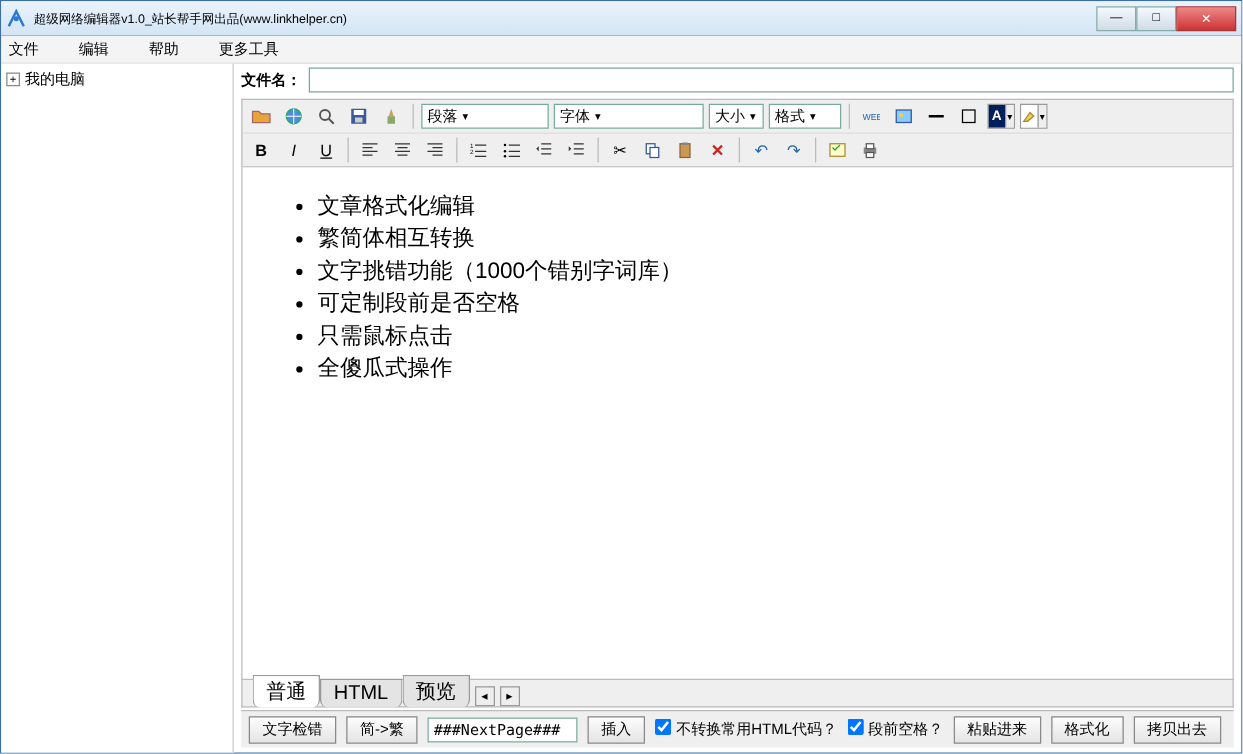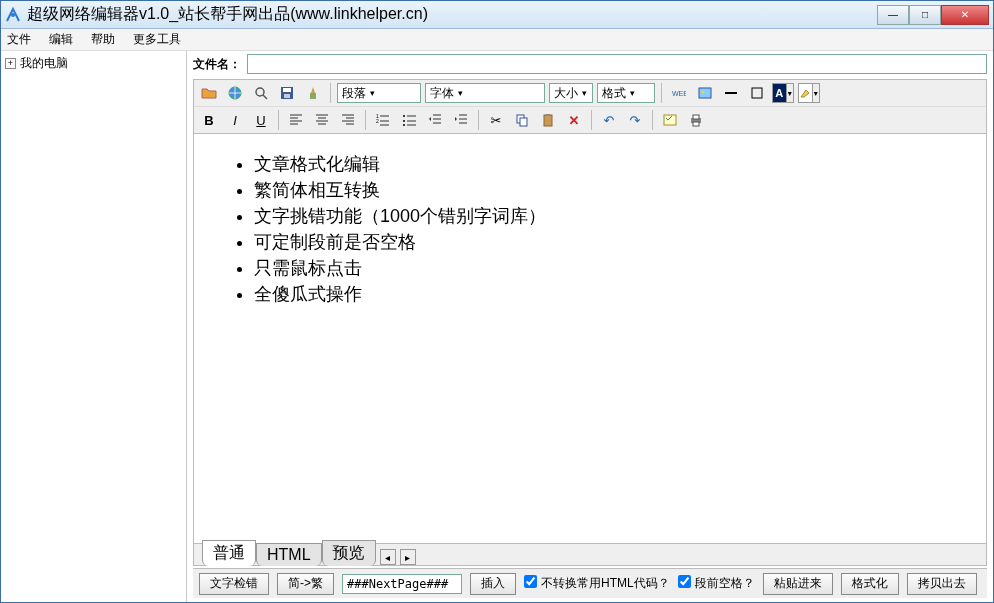--- a/index.html
+++ b/index.html
@@ -1,41 +1,41 @@
 <!DOCTYPE html>
 <html><head>
 <meta charset="utf-8">
 <style>
 * { box-sizing: border-box; margin: 0; padding: 0; }
 body { font-family: "Microsoft YaHei", SimSun, Arial, sans-serif; font-size: 12px; background: #fff; overflow: hidden; }
 .window { width: 994px; height: 603px; border: 1px solid #3a6ea5; background: #fff; display: flex; flex-direction: column; }
 .titlebar { height: 28px; background: linear-gradient(#eaf3fb, #d3e5f5); display: flex; align-items: center; padding: 0 4px; border-bottom: 1px solid #a0b8d8; }
 .titlebar .logo { width: 16px; height: 16px; margin-right: 6px; }
-.titlebar .title { flex: 1; color: #000; font-size: 16px; }
+.titlebar .title { flex: 1; color: #000; font-size: 10px; }
 .winbtns { display: flex; gap: 0; }
 .winbtn { width: 32px; height: 20px; border: 1px solid #8aa; background: linear-gradient(#f5f9fc,#cfdce8); display: flex; align-items: center; justify-content: center; font-size: 10px; cursor: pointer; }
 .winbtn.close { background: linear-gradient(#e88,#c33); color: #fff; width: 48px; border-color: #a33;}
-.menubar { height: 22px; background: #f4f4f4; display: flex; align-items: center; padding: 0 6px; border-bottom: 1px solid #ddd; gap: 18px; }
+.menubar { height: 22px; background: #f4f4f4; display: flex; align-items: center; padding: 0 6px; border-bottom: 1px solid #ddd; gap: 32px; }
 .menubar span { cursor: pointer; }
 .body { flex: 1; display: flex; min-height: 0; }
 .sidebar { width: 186px; border-right: 1px solid #ccc; padding: 4px; background: #fff; }
 .tree-item { display: flex; align-items: center; gap: 4px; cursor: pointer; }
 .tree-item .plus { width: 11px; height: 11px; border: 1px solid #888; display: inline-flex; align-items: center; justify-content: center; font-size: 9px; line-height: 1; background: #fff; }
 .main { flex: 1; display: flex; flex-direction: column; min-width: 0; }
 .filerow { height: 26px; display: flex; align-items: center; padding: 2px 6px; gap: 6px; }
 .filerow label { white-space: nowrap; font-weight: bold; }
 .filerow input { flex: 1; height: 20px; border: 1px solid #7a9; padding: 0 4px; }
 .toolbars { background: #efefef; border: 1px solid #bbb; margin: 2px 6px 0 6px; }
 .tbrow { display: flex; align-items: center; padding: 2px 4px; gap: 4px; border-bottom: 1px solid #ddd; flex-wrap: nowrap; }
 .tbrow:last-child { border-bottom: none; }
 .tbtn { width: 22px; height: 22px; border: 1px solid transparent; display: inline-flex; align-items: center; justify-content: center; cursor: pointer; font-size: 13px; background: transparent; }
 .sep { width: 1px; height: 20px; background: #bbb; margin: 0 2px; }
 .combo { height: 20px; border: 1px solid #7a9; background: #fff; display: inline-flex; align-items: center; padding: 0 2px 0 4px; cursor: pointer; }
 .combo .arrow { margin-left: 4px; font-size: 9px; color: #000; }
-.combo.paragraph { width: 84px; }
+.combo.paragraph { width: 102px; }
 .combo.font { width: 120px; }
 .combo.size { width: 44px; }
 .combo.format { width: 58px; }
 .picker { width: 22px; height: 20px; display: inline-flex; border: 1px solid #999; }
 .picker .sw { width: 14px; display:flex; align-items:center; justify-content:center; font-size:11px; font-weight:bold; }
 .picker .ar { width: 8px; background: #eee; display: flex; align-items: center; justify-content: center; font-size: 8px; border-left: 1px solid #999;}
 .editor { flex: 1; margin: 0 6px; border: 1px solid #bbb; border-top: none; background: #fff; padding: 16px 20px; overflow: auto; font-size: 18px; }
 .editor ul { list-style: disc; padding-left: 40px; }
 .editor li { margin: 2px 0; }
 .tabs { height: 22px; margin: 0 6px; display: flex; align-items: flex-end; background: #efefef; border: 1px solid #bbb; border-top: none; padding-left: 8px; gap: 0; }

